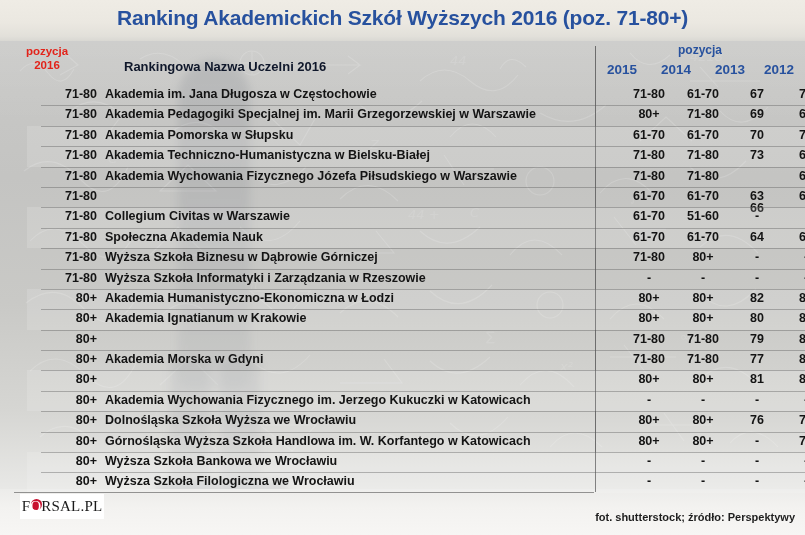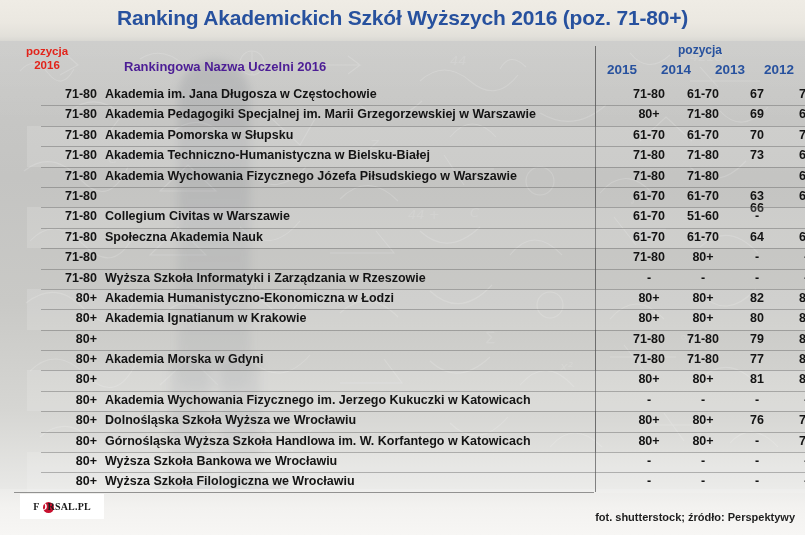--- a/index.html
+++ b/index.html
@@ -109,21 +109,21 @@
     width: 62px;
     text-align: center;
     color: #e2231a;
     font-size: 11.5px;
     font-weight: bold;
     line-height: 14px;
   }
   .hdr-name {
     position: absolute;
     left: 124px; top: 18px;
-    color: #4c1d95;
+    color: #0f172a;
     font-size: 13px;
     font-weight: bold;
     white-space: nowrap;
   }
   .hdr-pozycja {
     position: absolute;
     left: 595px; top: 2px;
     width: 210px;
     text-align: center;
     color: #27519e;
@@ -220,22 +220,22 @@
     left: 20px; top: 494px;
     width: 84px; height: 25px;
     background: #ffffff;
     display: flex;
     align-items: center;
     justify-content: center;
   }
   .logo-text {
     position: relative;
     font-family: "Liberation Serif", "DejaVu Serif", serif;
-    font-size: 10px;
-    font-weight: bold;
+    font-size: 15px;
+    font-weight: normal;
     color: #1a1a1a;
     letter-spacing: 0.2px;
   }
   .logo-dot {
     position: absolute;
     left: 9.5px; top: 1px;
     width: 11px; height: 11px;
     border-radius: 50%;
     background: #c8102e;
   }
@@ -434,20 +434,21 @@
         <div class="c-pos">71-80</div>
         <div class="c-name">Społeczna Akademia Nauk</div>
         <div class="c-val" style="left: 595px;">61-70</div>
         <div class="c-val" style="left: 649px;">61-70</div>
         <div class="c-val" style="left: 703px;">64</div>
         <div class="c-val" style="left: 752px;">63</div>
       </div>
       <div class="row">
         <div class="rline"></div>
         <div class="c-pos">71-80</div>
+        <div class="c-name">Wyższa Szkoła Biznesu w Dąbrowie Górniczej</div>
         <div class="c-val" style="left: 595px;">71-80</div>
         <div class="c-val" style="left: 649px;">80+</div>
         <div class="c-val" style="left: 703px;">-</div>
         <div class="c-val" style="left: 752px;">-</div>
       </div>
       <div class="row">
         <div class="rline"></div>
         <div class="c-pos">71-80</div>
         <div class="c-name">Wyższa Szkoła Informatyki i Zarządzania w Rzeszowie</div>
         <div class="c-val" style="left: 595px;">-</div>

